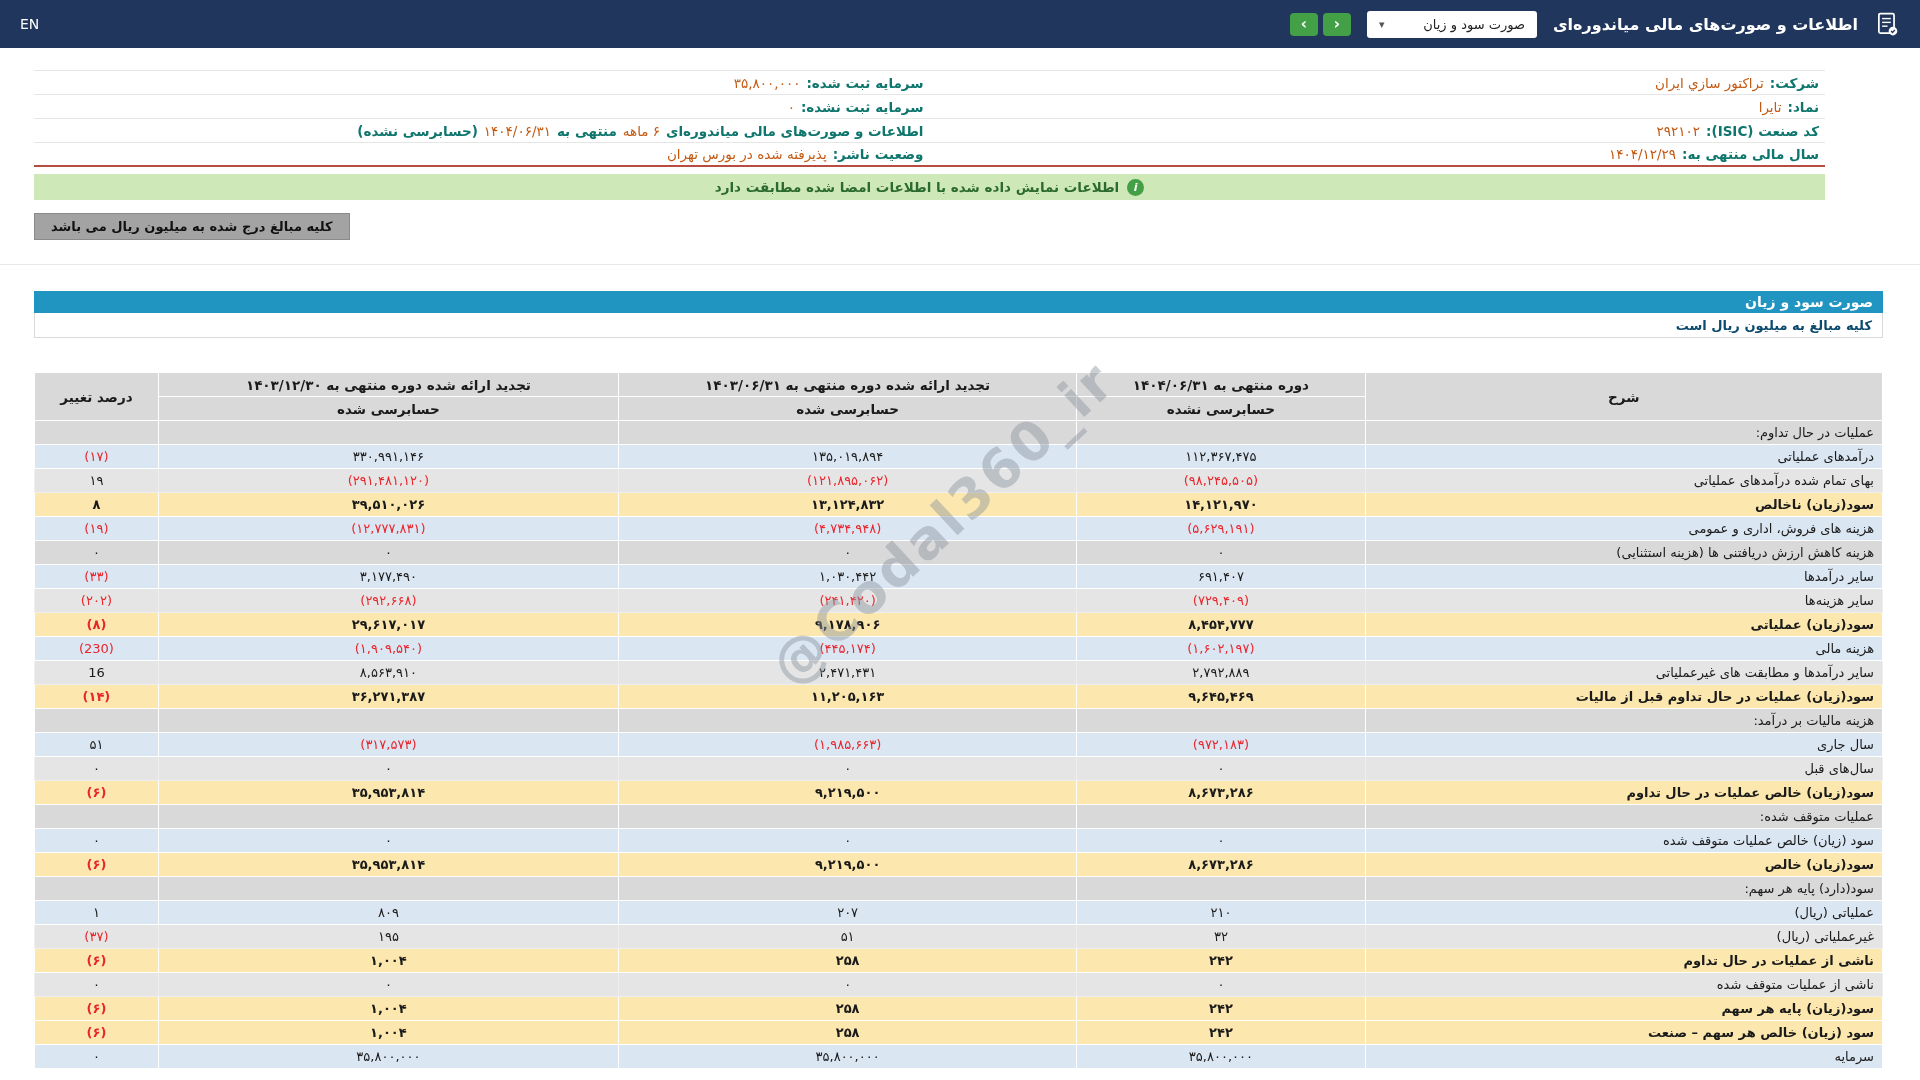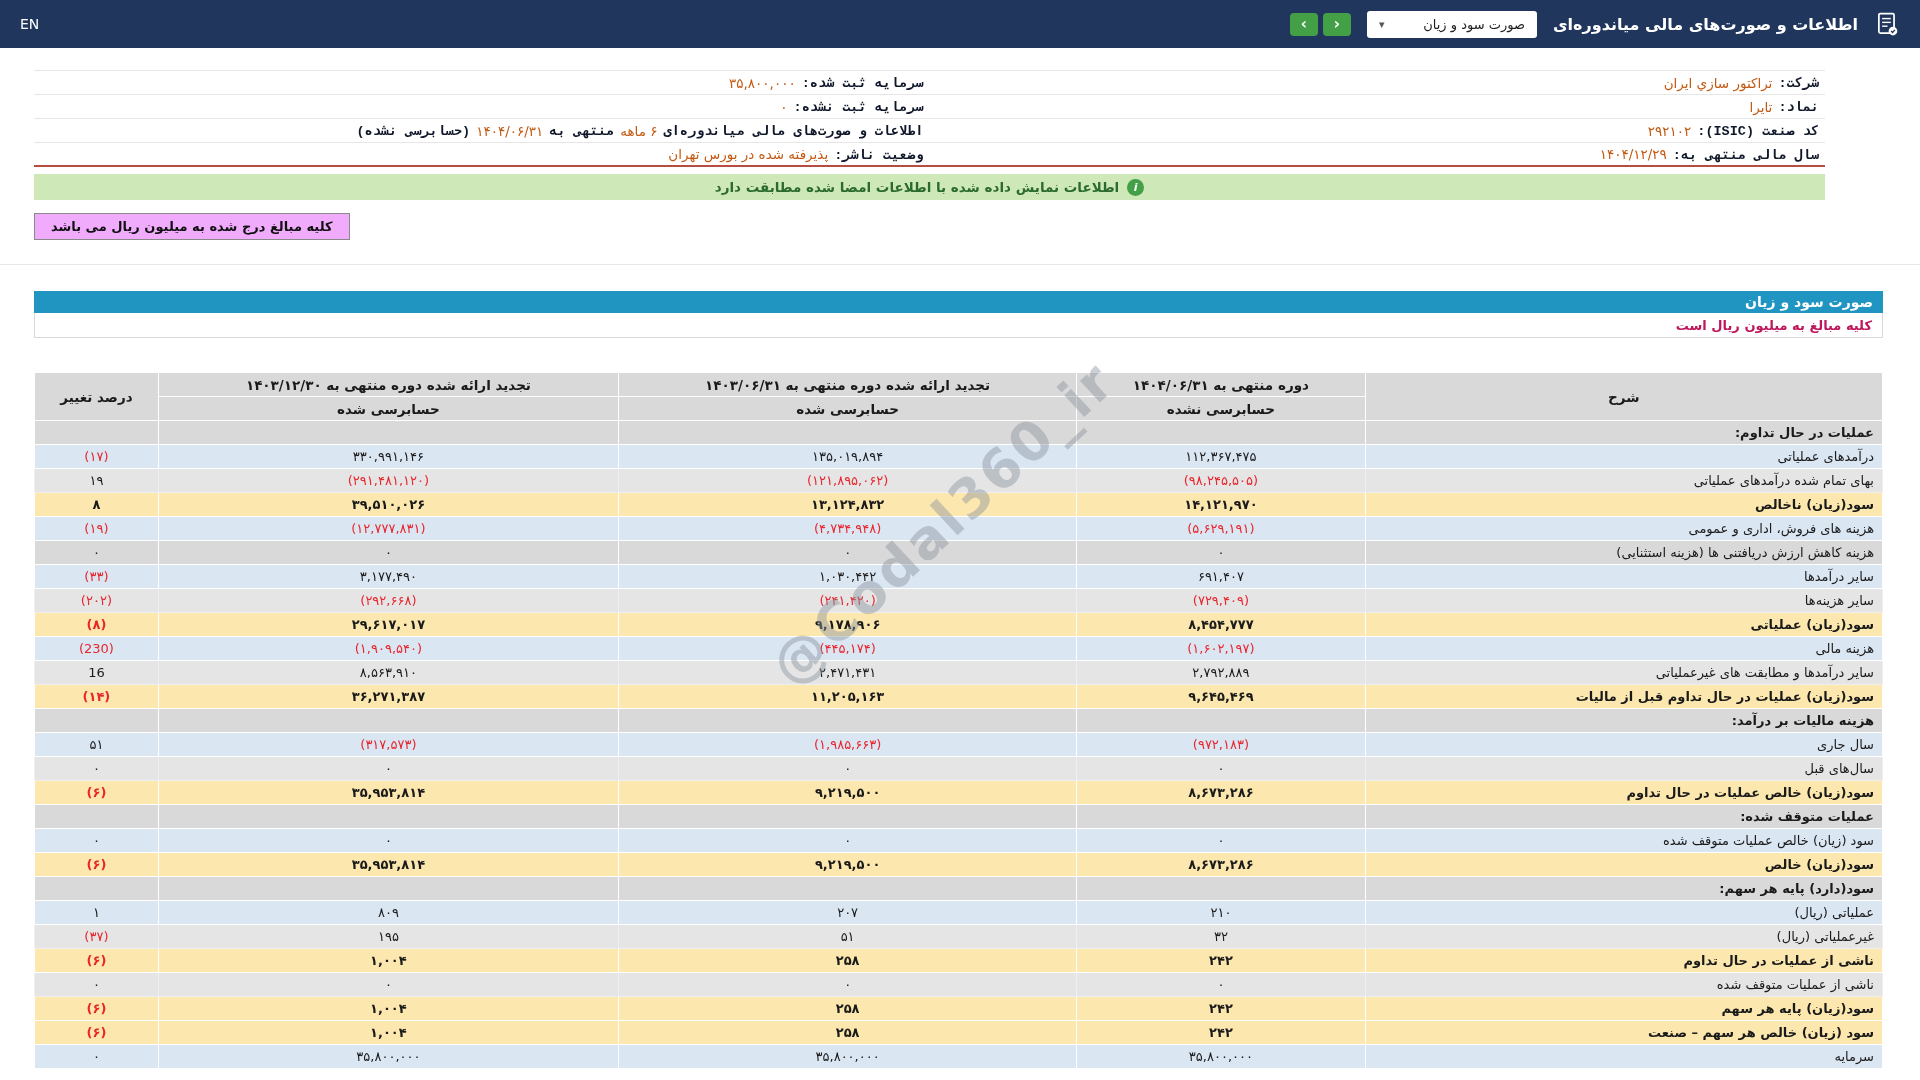--- a/index.html
+++ b/index.html
@@ -60,21 +60,21 @@
     font-size: 13.5px;
   }
   .info-row {
     display: flex;
     align-items: center;
     min-height: 24px;
     border-bottom: 1px solid #e6e6e6;
   }
   .info-row.last { border-bottom: 2px solid var(--c-redline, #b74c41); }
   .half { width: 50%; display: flex; align-items: center; gap: 6px; padding: 1px 6px; }
-  .lbl { font-weight: bold; color: #0f172a; font-family: Liberation Mono, monospace; }
+  .lbl { font-weight: bold; color: #0f766e; }
   .val { color: var(--c-orange, #c45911); }
 
   
   .banner {
     margin: 7px 95px 0 34px;
     height: 26px;
     background: var(--c-banner-bg, #cfe8b8);
     display: flex;
     align-items: center;
     justify-content: center;
@@ -95,21 +95,21 @@
     font-weight: bold;
     font-style: italic;
   }
 
   
   .note-wrap { margin: 13px 95px 0 34px; text-align: left; }
   .note-box {
     display: inline-block;
     direction: rtl;
     border: 1px solid #8a8a8a;
-    background: #f0abfc;
+    background: #a3a3a3;
     padding: 5px 16px;
     font-size: 13px;
     font-weight: bold;
     color: #111;
   }
 
   .page-divider { margin-top: 24px; border-top: 1px solid #e8e8e8; width: 100%; }
 
   
   .main { margin: 26px 37px 0 34px; }
@@ -125,21 +125,21 @@
   }
   .units-row {
     height: 25px;
     border: 1px solid #d9d9d9;
     border-top: none;
     display: flex;
     align-items: center;
     padding: 0 10px;
     font-size: 13px;
     font-weight: bold;
-    color: #be185d;
+    color: #0c4a6e;
     background: #fff;
   }
 
   table.statement {
     margin-top: 34px;
     width: 100%;
     border-collapse: collapse;
     table-layout: fixed;
     font-size: 13px;
   }
@@ -156,21 +156,21 @@
     text-align: center;
     color: #1a1a1a;
     font-size: 13.5px;
   }
   .statement td.desc { text-align: right; }
   .statement td.num { text-align: center; }
   tr.row-blue td   { background: var(--c-row-blue, #dbe6f3); }
   tr.row-white td  { background: #e5e5e5; border-color: #efefef; }
   tr.row-yellow td { background: var(--c-row-yellow, #fce8ae); font-weight: bold; }
   tr.row-gray td   { background: var(--c-gray, #d9d9d9); }
-  tr.row-section td{ background: var(--c-gray, #d9d9d9); font-weight: bold; }
+  tr.row-section td{ background: var(--c-gray, #d9d9d9); font-weight: normal; }
   .statement td.neg { color: var(--c-red, #e8262d); }
 
   
   .watermark {
     position: absolute;
     left: 633px;
     top: 492px;
     width: 620px;
     text-align: center;
     transform: rotate(-43deg);

